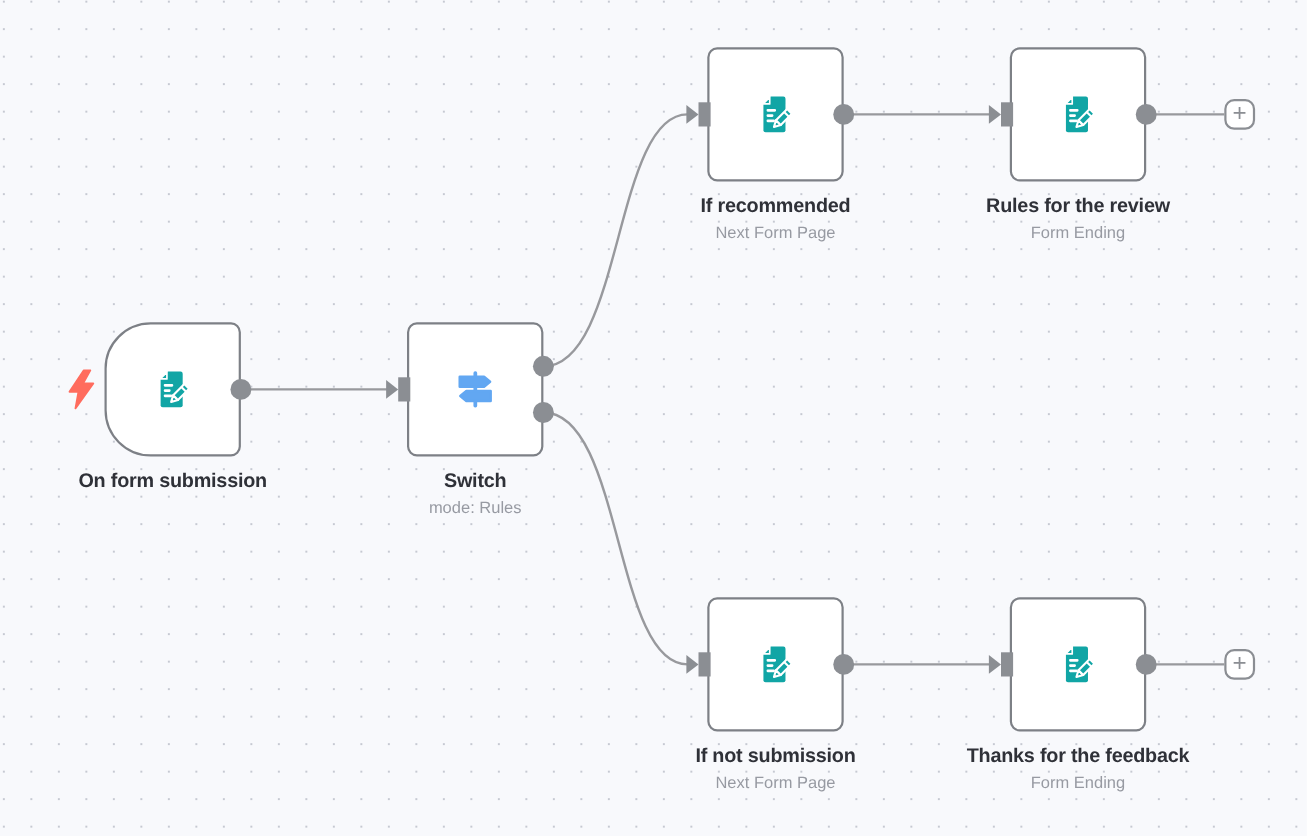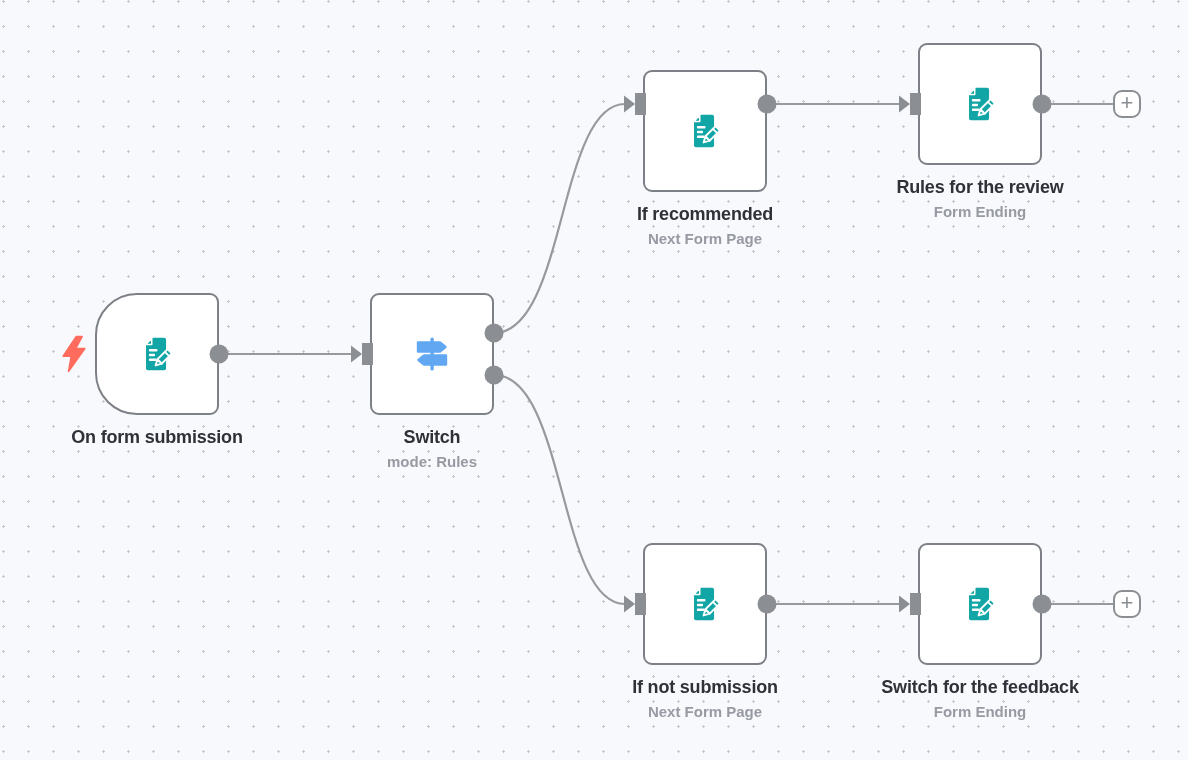--- a/index.html
+++ b/index.html
@@ -25,21 +25,21 @@
   }
   .node.trigger{border-radius:42px 9px 9px 42px;}
   .node-label{
     position:absolute;top:132px;left:50%;transform:translateX(-50%);
     text-align:center;white-space:nowrap;pointer-events:none;
   }
   .node-title{
     font-size:18px;font-weight:700;color:#2f3138;letter-spacing:-0.2px;
   }
   .node-subtitle{
-    margin-top:5px;font-size:15px;font-weight:700;color:#979aa2;
+    margin-top:5px;font-size:15px;font-weight:400;color:#979aa2;
   }
   .edges{
     position:absolute;left:0;top:0;width:1188px;height:760px;
     z-index:2;pointer-events:none;
   }
   .add-btn{
     position:absolute;width:28px;height:28px;box-sizing:border-box;
     background:#ffffff;border:2px solid #8b8e93;border-radius:9px;
     color:#8b8e93;font-size:22px;font-weight:400;line-height:22px;
     display:flex;align-items:center;justify-content:center;
@@ -80,21 +80,21 @@
         <path d="M0 0 L6 -3.2 L6 3.2 Z" fill="#11a5a5"></path>
         <rect x="6" y="-3.2" width="15" height="6.4" fill="#11a5a5"></rect>
         <line x1="17" y1="-3.2" x2="17" y2="3.2"></line>
       </g>
     </svg>
     <div class="node-label">
       <div class="node-title">On form submission</div>
     </div>
   </div>
 
-  <div class="node" style="left:643px;top:43px;margin-top:27px;">
+  <div class="node" style="left:643px;top:43px;">
     <svg class="icon" width="42" height="42" viewBox="0 0 44 44">
       <path d="M17.5 5 H29.5 Q31.5 5 31.5 7 V37 Q31.5 39 29.5 39 H12.5 Q10.5 39 10.5 37 V12 Z" fill="#11a5a5"></path>
       <path d="M16.5 5.5 V12 H10.2 Z" fill="#11a5a5" stroke="#ffffff" stroke-width="1.6" stroke-linejoin="round"></path>
       <rect x="13.5" y="16.8" width="9" height="2.6" rx="1" fill="#ffffff"></rect>
       <rect x="13.5" y="21.8" width="6.5" height="2.6" rx="1" fill="#ffffff"></rect>
       <rect x="13.5" y="26.8" width="8" height="2.6" rx="1" fill="#ffffff"></rect>
       <g transform="translate(20.5,34) rotate(-45)" stroke="#ffffff" stroke-width="2" stroke-linejoin="round">
         <path d="M0 0 L6 -3.2 L6 3.2 Z" fill="#11a5a5"></path>
         <rect x="6" y="-3.2" width="15" height="6.4" fill="#11a5a5"></rect>
         <line x1="17" y1="-3.2" x2="17" y2="3.2"></line>
@@ -151,21 +151,21 @@
       <rect x="13.5" y="16.8" width="9" height="2.6" rx="1" fill="#ffffff"></rect>
       <rect x="13.5" y="21.8" width="6.5" height="2.6" rx="1" fill="#ffffff"></rect>
       <rect x="13.5" y="26.8" width="8" height="2.6" rx="1" fill="#ffffff"></rect>
       <g transform="translate(20.5,34) rotate(-45)" stroke="#ffffff" stroke-width="2" stroke-linejoin="round">
         <path d="M0 0 L6 -3.2 L6 3.2 Z" fill="#11a5a5"></path>
         <rect x="6" y="-3.2" width="15" height="6.4" fill="#11a5a5"></rect>
         <line x1="17" y1="-3.2" x2="17" y2="3.2"></line>
       </g>
     </svg>
     <div class="node-label">
-      <div class="node-title">Switch for the feedback</div>
+      <div class="node-title">Thanks for the feedback</div>
       <div class="node-subtitle">Form Ending</div>
     </div>
   </div>
 
   <svg class="edges">
     <g stroke="#98999d" stroke-width="2.2" fill="none">
       <path d="M219 354 L352 354"></path>
       <path d="M494 333 C566 333 558 104 625 104"></path>
       <path d="M494 375 C566 375 558 604 625 604"></path>
       <path d="M767 104 L900 104"></path>

